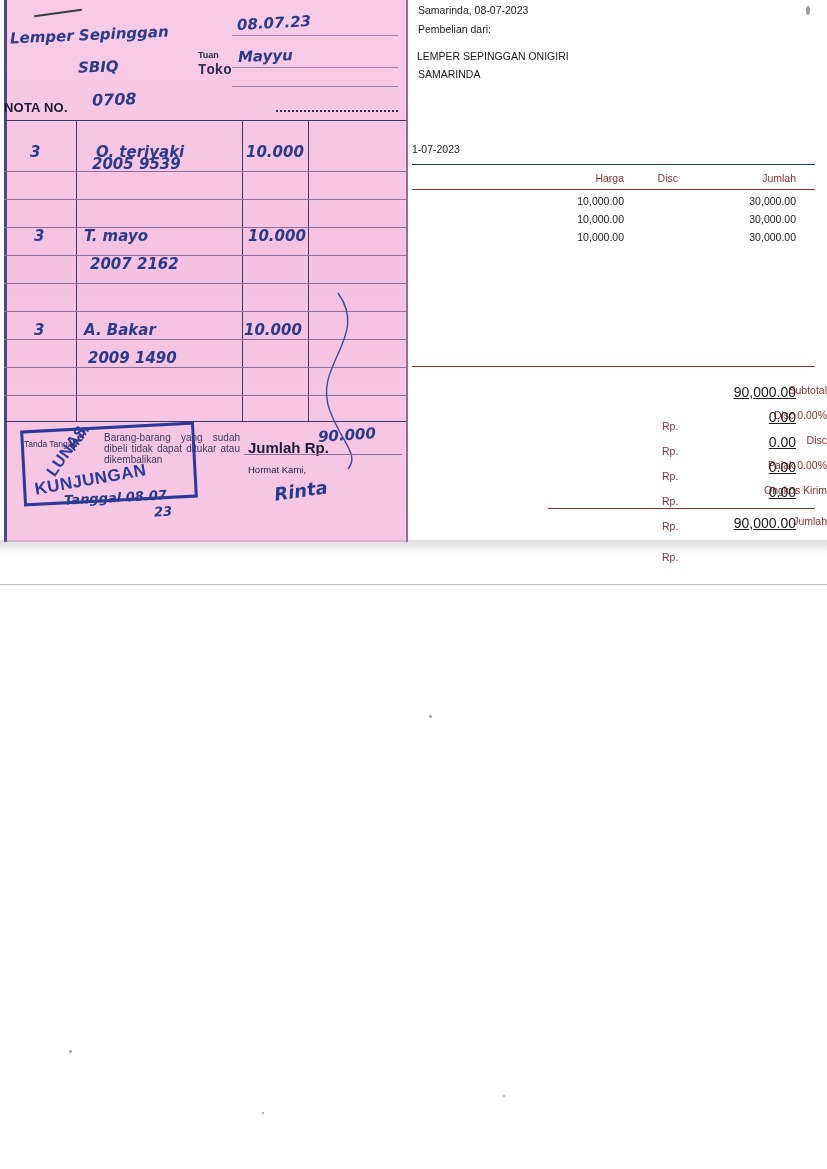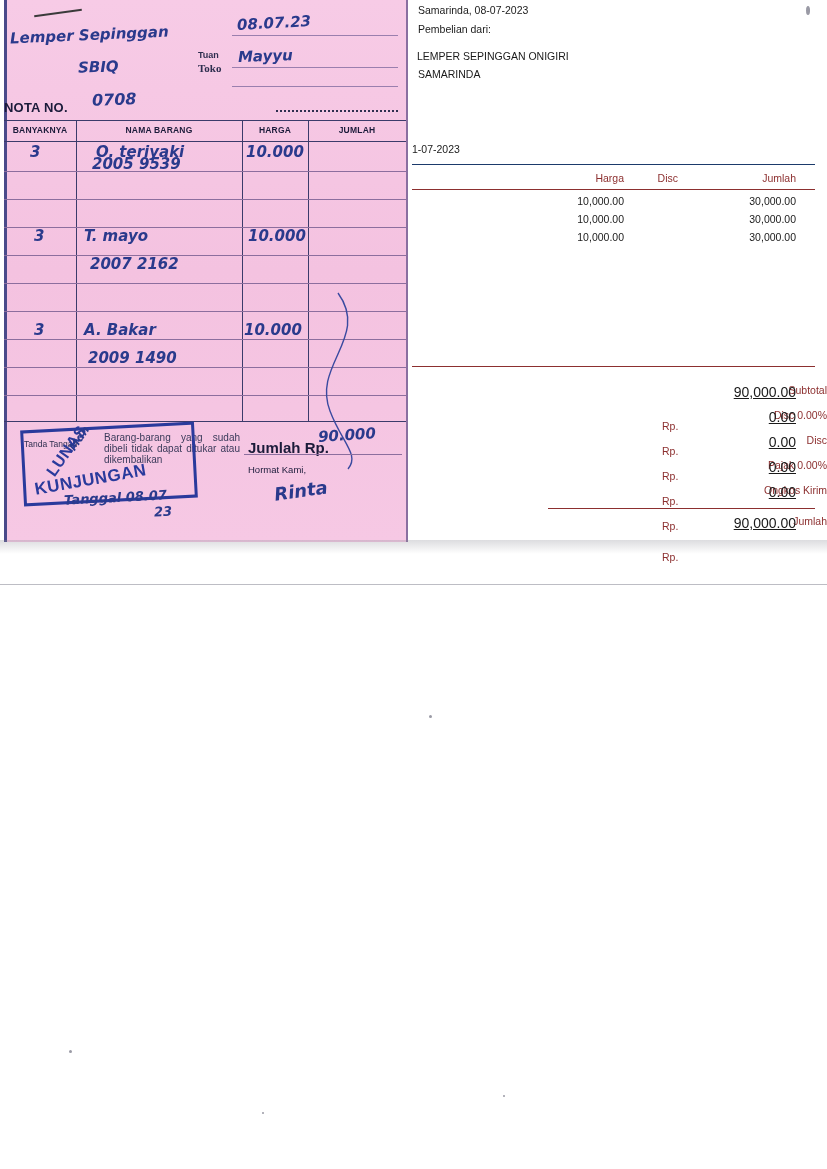--- a/index.html
+++ b/index.html
@@ -82,23 +82,23 @@
     position: absolute;
     left: 194px; top: 50px;
     font-size: 9px;
     color: #2e2e4f;
     font-family: "Liberation Sans", sans-serif;
     font-weight: bold;
   }
   .nota-toko-label {
     position: absolute;
     left: 194px; top: 62px;
-    font-size: 11px;
+    font-size: 14px;
     color: #2e2e4f;
-    font-family: Liberation Serif, serif;
+    font-family: Liberation Mono, monospace;
     font-weight: bold;
   }
   .nota-tuan-value {
     position: absolute;
     left: 234px; top: 47px;
     font-size: 15px;
     transform: rotate(-2deg);
   }
   .nota-line-2 {
     position: absolute;
@@ -433,26 +433,20 @@
   <div class="nota-toko-label">Toko</div>
   <div class="hw nota-tuan-value">Mayyu</div>
   <div class="nota-line-2"></div>
   <div class="nota-line-3"></div>
 
   <div class="nota-no-label">NOTA NO.</div>
   <div class="hw nota-no-value">0708</div>
   <div class="nota-no-underline"></div>
 
   <div class="nota-table">
-    <div class="nt-head">
-      <div class="nt-c1">BANYAKNYA</div>
-      <div class="nt-c2">NAMA BARANG</div>
-      <div class="nt-c3">HARGA</div>
-      <div class="nt-c4">JUMLAH</div>
-    </div>
     <div class="nt-vline" style="left:72px"></div>
     <div class="nt-vline" style="left:238px"></div>
     <div class="nt-vline" style="left:304px"></div>
 
     <div class="nt-row-line" style="top:50px"></div>
     <div class="nt-row-line" style="top:78px"></div>
     <div class="nt-row-line" style="top:106px"></div>
     <div class="nt-row-line" style="top:134px"></div>
     <div class="nt-row-line" style="top:162px"></div>
     <div class="nt-row-line" style="top:190px"></div>

